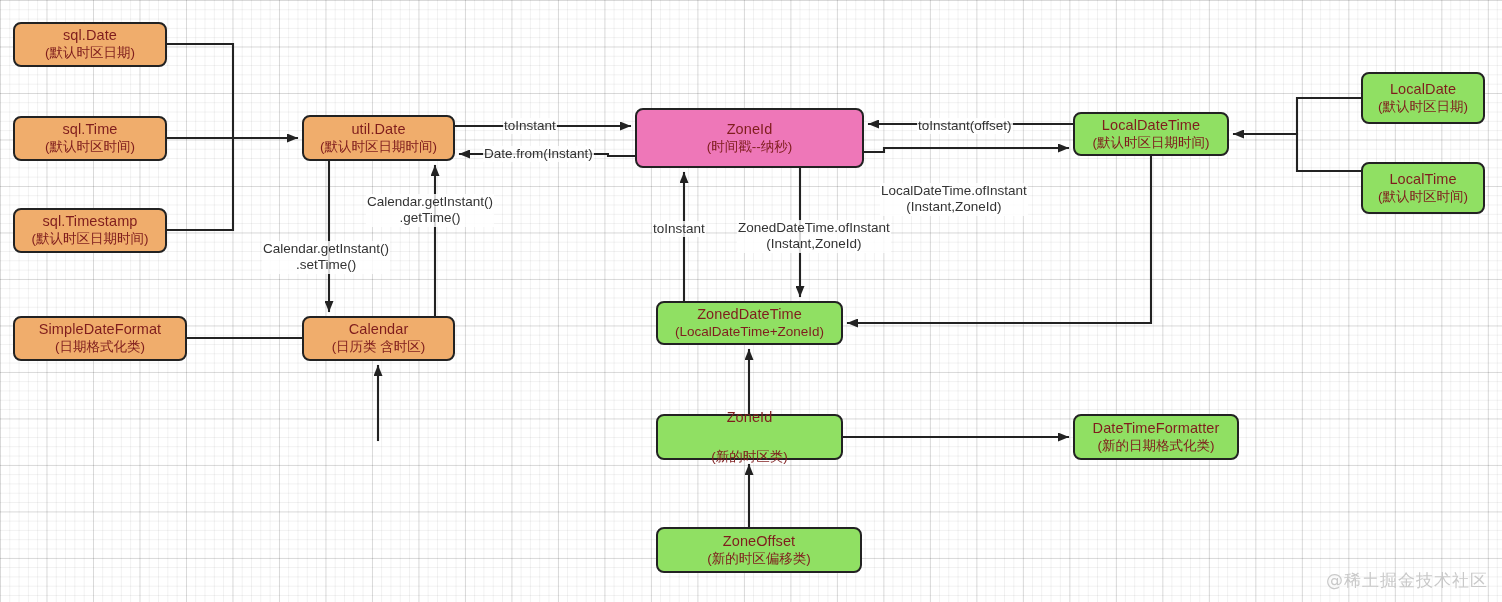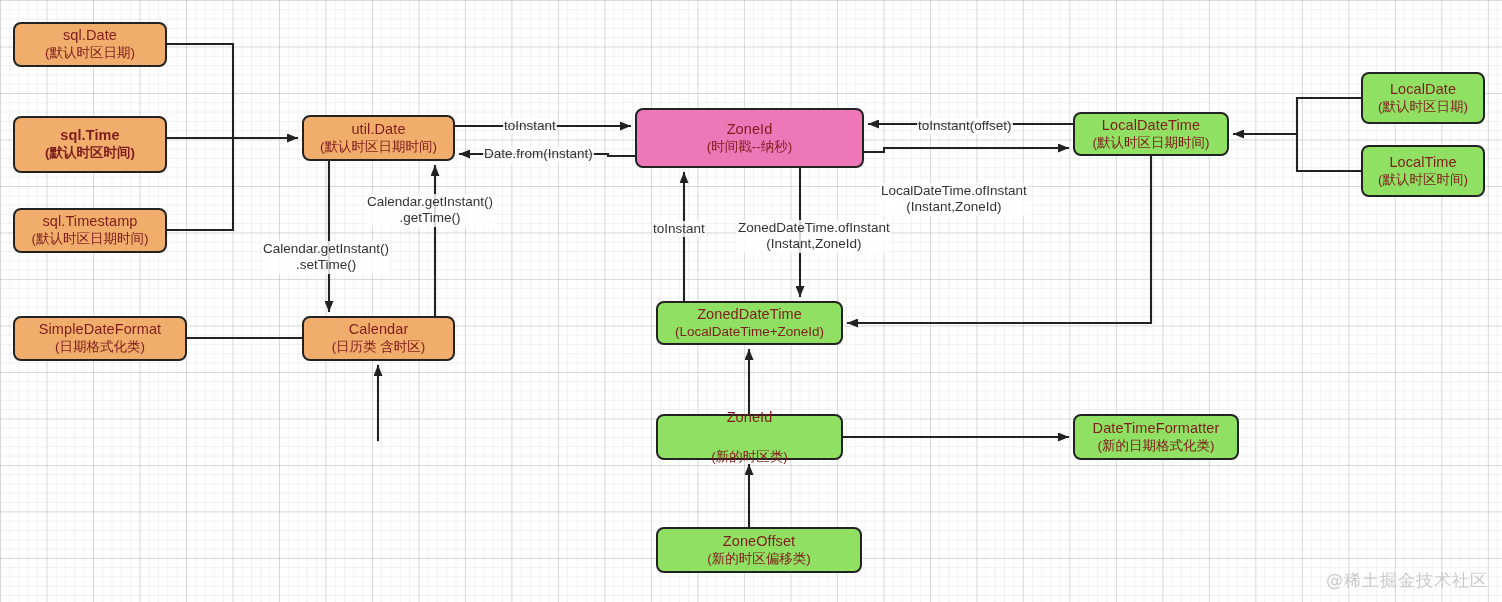--- a/index.html
+++ b/index.html
@@ -109,21 +109,21 @@
 
       <path d="M749,527 L749,465" marker-end="url(#ah)"></path>
     </g>
   </svg>
 
   <div class="node orange" style="left:13px;top:22px;width:154px;height:45px;">
     <div class="t1">sql.Date</div>
     <div class="t2">(默认时区日期)</div>
   </div>
 
-  <div class="node orange" style="left:13px;top:116px;width:154px;height:57px;font-weight:bold;">
+  <div class="node orange" style="left:13px;top:116px;width:154px;height:45px;">
     <div class="t1">sql.Time</div>
     <div class="t2">(默认时区时间)</div>
   </div>
 
   <div class="node orange" style="left:13px;top:208px;width:154px;height:45px;">
     <div class="t1">sql.Timestamp</div>
     <div class="t2">(默认时区日期时间)</div>
   </div>
 
   <div class="node orange" style="left:302px;top:115px;width:153px;height:46px;">
@@ -170,21 +170,21 @@
   <div class="node green" style="left:1073px;top:414px;width:166px;height:46px;">
     <div class="t1">DateTimeFormatter</div>
     <div class="t2">(新的日期格式化类)</div>
   </div>
 
   <div class="node green" style="left:1361px;top:72px;width:124px;height:52px;">
     <div class="t1">LocalDate</div>
     <div class="t2">(默认时区日期)</div>
   </div>
 
-  <div class="node green" style="left:1361px;top:145px;width:124px;height:52px;">
+  <div class="node green" style="left:1361px;top:162px;width:124px;height:52px;">
     <div class="t1">LocalTime</div>
     <div class="t2">(默认时区时间)</div>
   </div>
 
   <div class="elabel" style="left:503px;top:118px;">
     <div>toInstant</div>
   </div>
 
   <div class="elabel" style="left:483px;top:146px;">
     <div>Date.from(Instant)</div>

